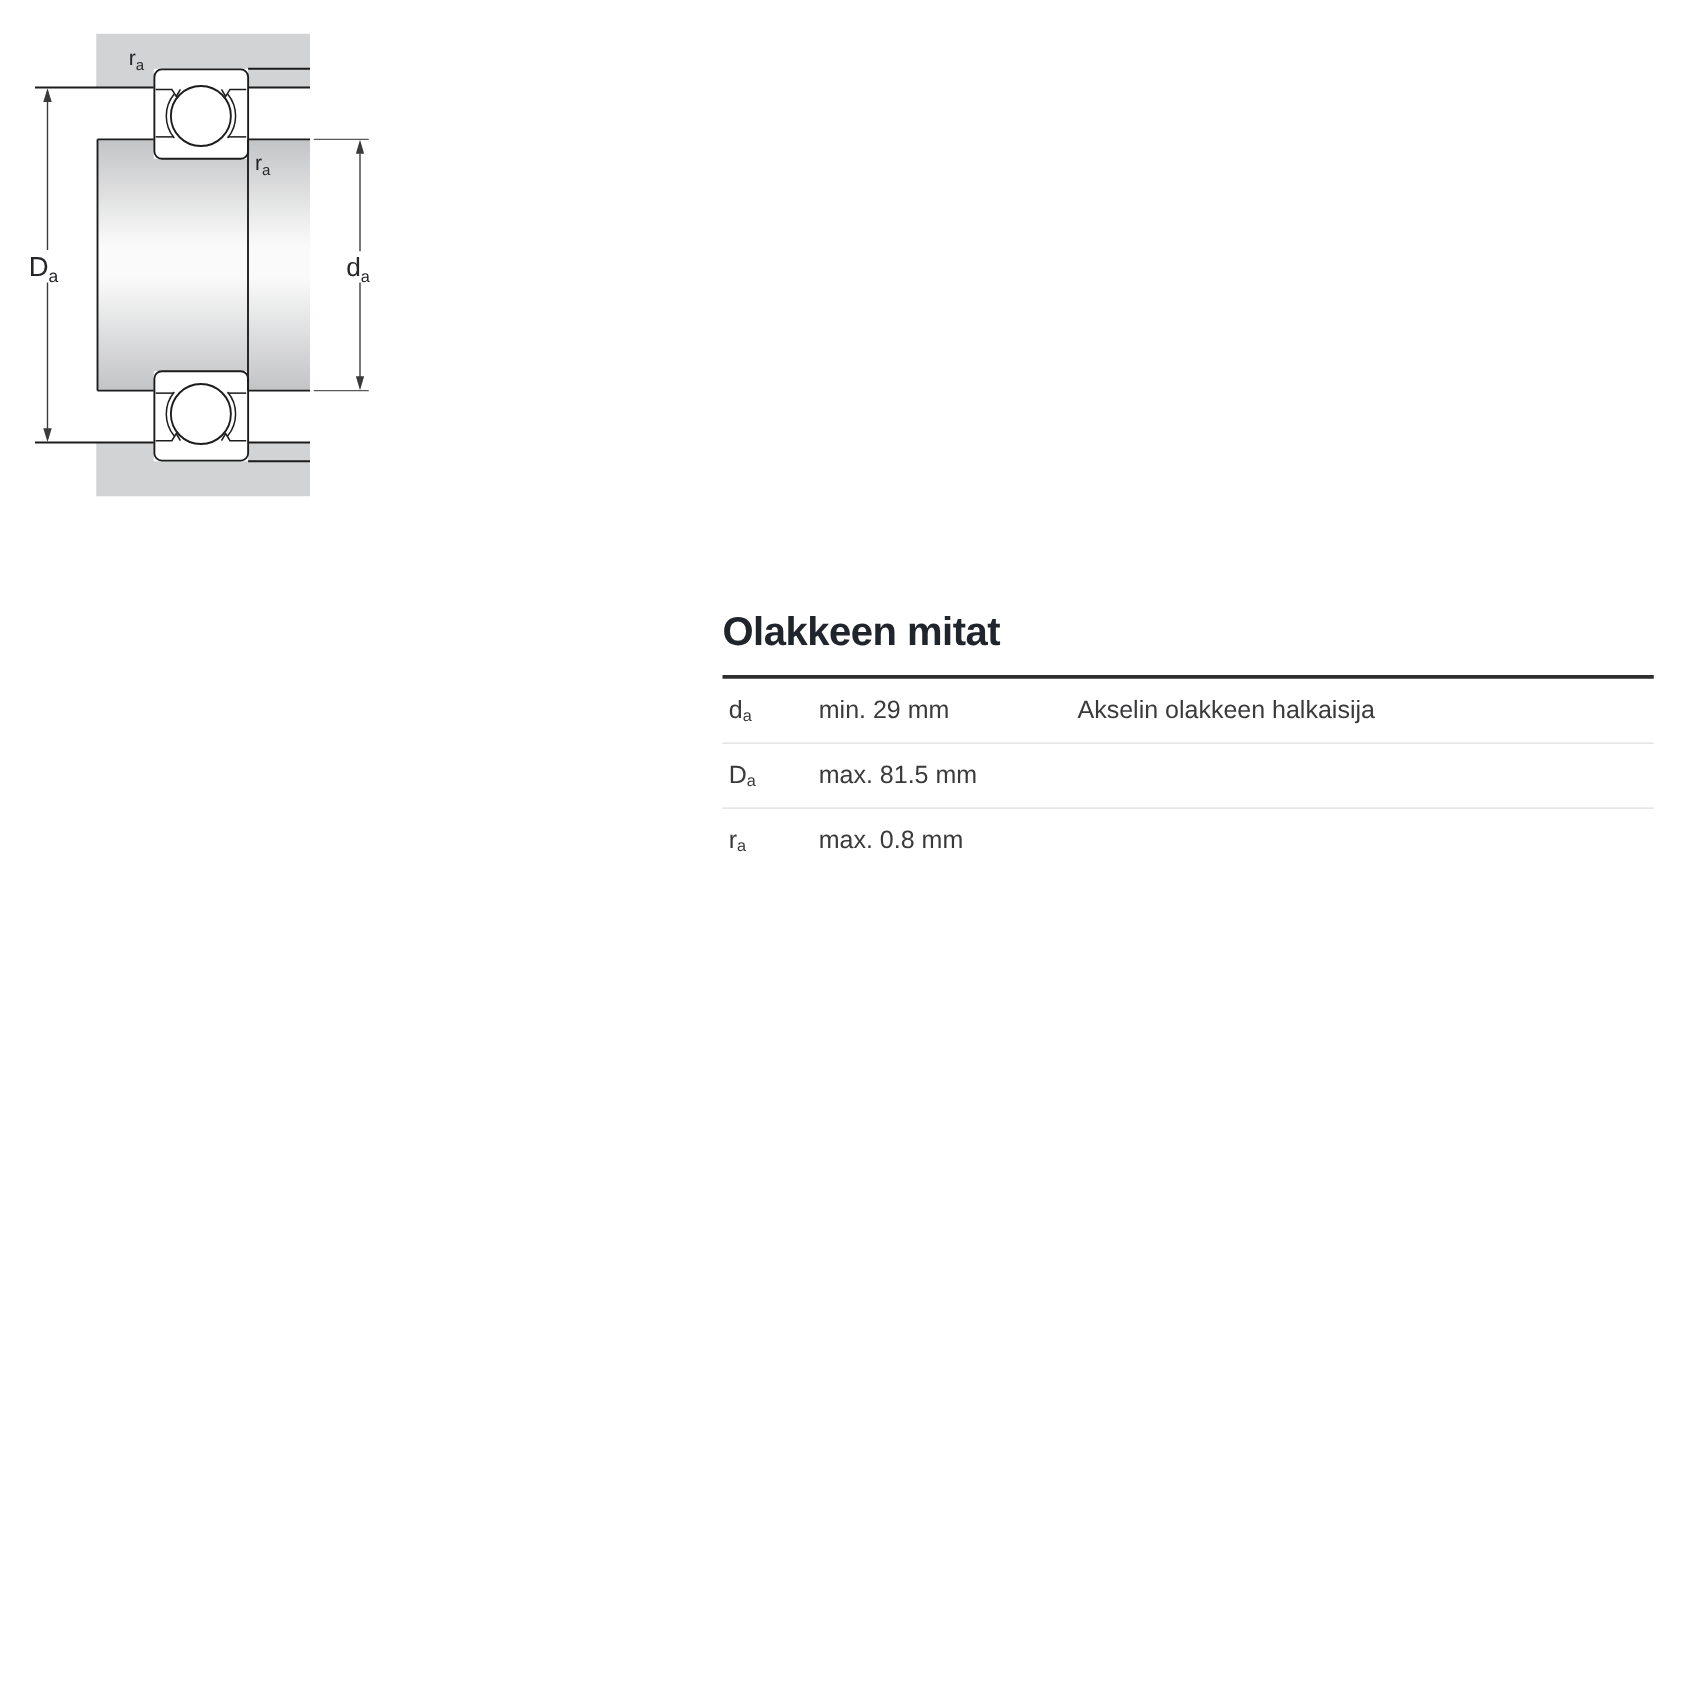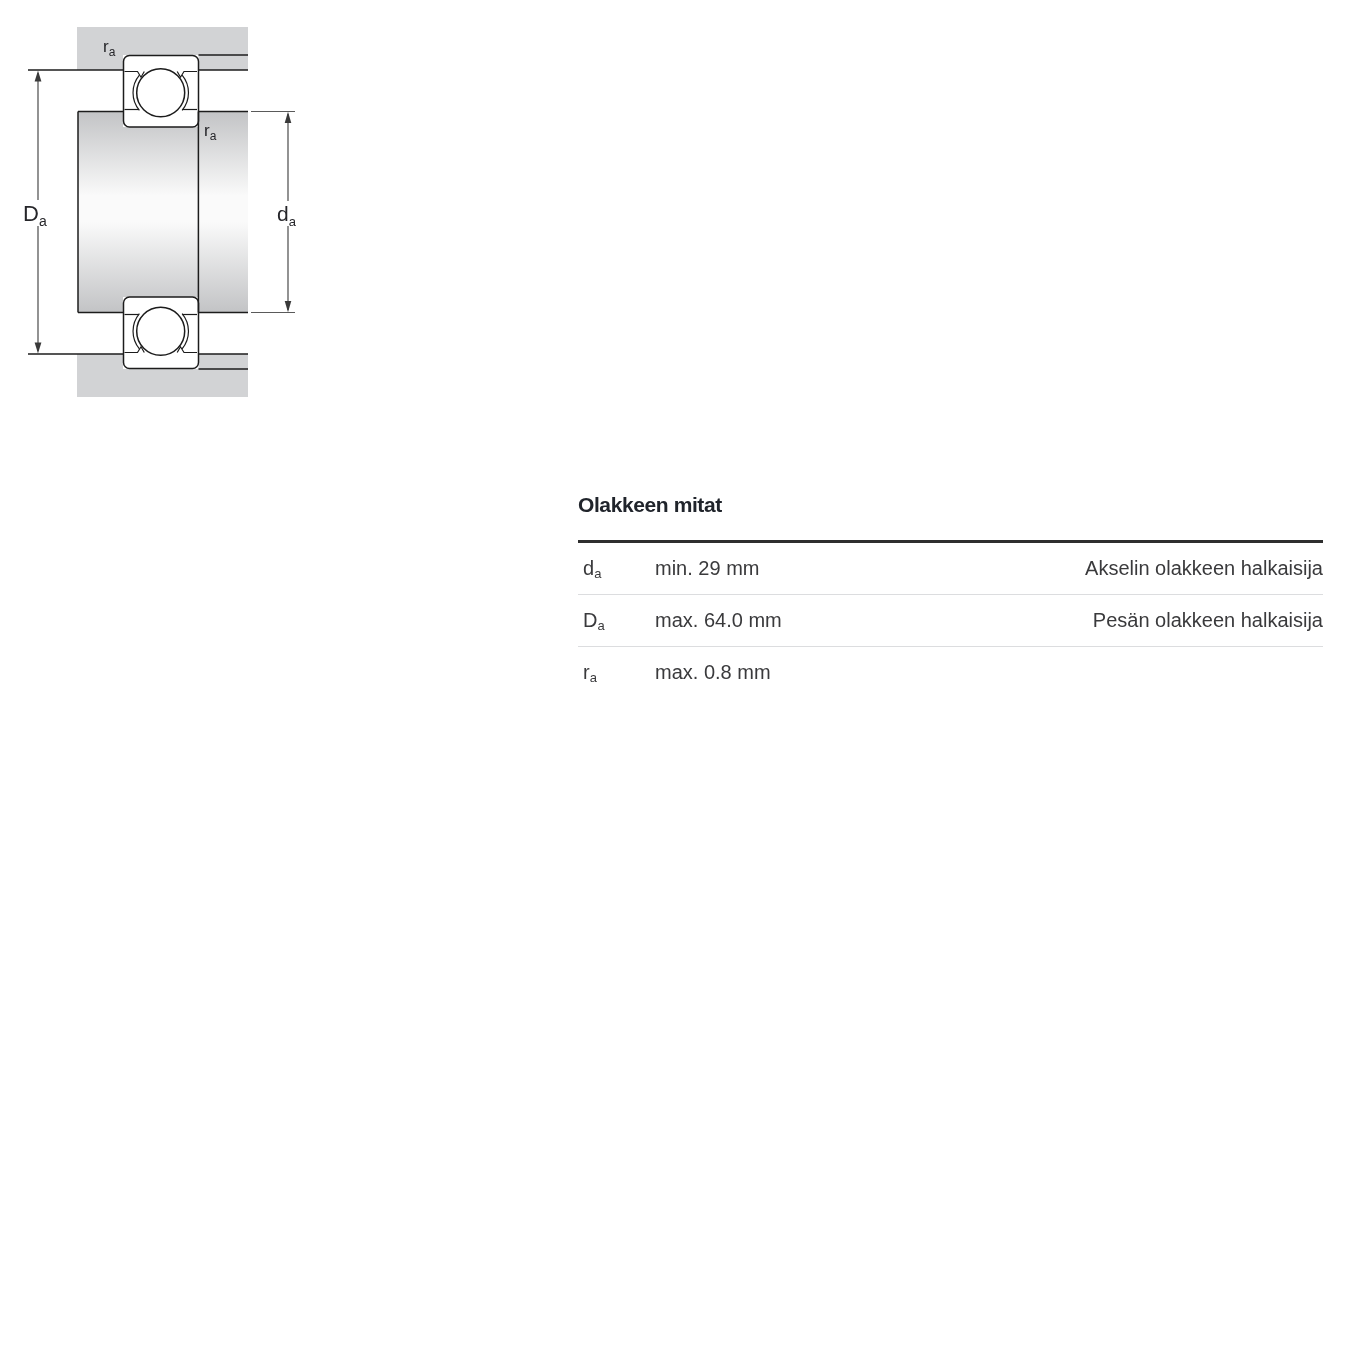--- a/index.html
+++ b/index.html
@@ -11,32 +11,32 @@
   
   #diagram-svg{position:absolute;left:0;top:460;width:330px;height:420px;}
   #diagram-svg text{font-family:"Liberation Sans", sans-serif;fill:#26262a;}
   .outline{fill:none;stroke:#1c1c1c;stroke-width:1.5;stroke-linecap:butt;}
   .inner-line{fill:none;stroke:#1c1c1c;stroke-width:1.2;}
   .ext-line{fill:none;stroke:#5a5a5a;stroke-width:1;}
   .dim-line{fill:none;stroke:#3a3a3a;stroke-width:1.1;}
   
   .spec-table{position:absolute;left:578px;top:486px;width:745px;color:#3a3a3c;}
   .spec-title{
-    margin:0;font-size:21px;font-weight:700;letter-spacing:-0.4px;
+    margin:0;font-size:32px;font-weight:700;letter-spacing:-0.4px;
     color:#20242b;line-height:38px;
   }
   .spec-rule{margin-top:16px;height:3px;background:#2e2e2e;}
   .spec-row{
     display:flex;align-items:center;height:51px;
     font-size:20px;
   }
   .spec-row.sep{border-bottom:1px solid #dcdddf;}
   .col-sym{width:72px;padding-left:5px;flex:0 0 auto;}
   .col-val{width:207px;flex:0 0 auto;}
-  .col-desc{flex:1 1 auto;text-align:right;}
+  .col-desc{flex:1 1 auto;}
   .col-sym sub{font-size:13px;vertical-align:-0.22em;}
 </style>
 </head>
 <body>
 
 <svg id="diagram-svg" viewBox="0 460 330 420" xmlns="http://www.w3.org/2000/svg">
   <defs>
     <linearGradient id="shaftGrad" gradientUnits="userSpaceOnUse" x1="0" y1="571" x2="0" y2="773">
       <stop offset="0" stop-color="#c2c3c5"></stop>
       <stop offset="0.42" stop-color="#fafafa"></stop>
@@ -117,21 +117,20 @@
   <div class="spec-rule"></div>
 
   <div class="spec-row sep">
     <div class="col-sym"><span>d</span><sub>a</sub></div>
     <div class="col-val">min. 29 mm</div>
     <div class="col-desc">Akselin olakkeen halkaisija</div>
   </div>
 
   <div class="spec-row sep">
     <div class="col-sym"><span>D</span><sub>a</sub></div>
-    <div class="col-val">max. 64.0 mm</div>
-    <div class="col-desc">Pesän olakkeen halkaisija</div>
+    <div class="col-val">max. 81.5 mm</div>
   </div>
 
   <div class="spec-row">
     <div class="col-sym"><span>r</span><sub>a</sub></div>
     <div class="col-val">max. 0.8 mm</div>
   </div>
 </div>
 
 </body></html>

